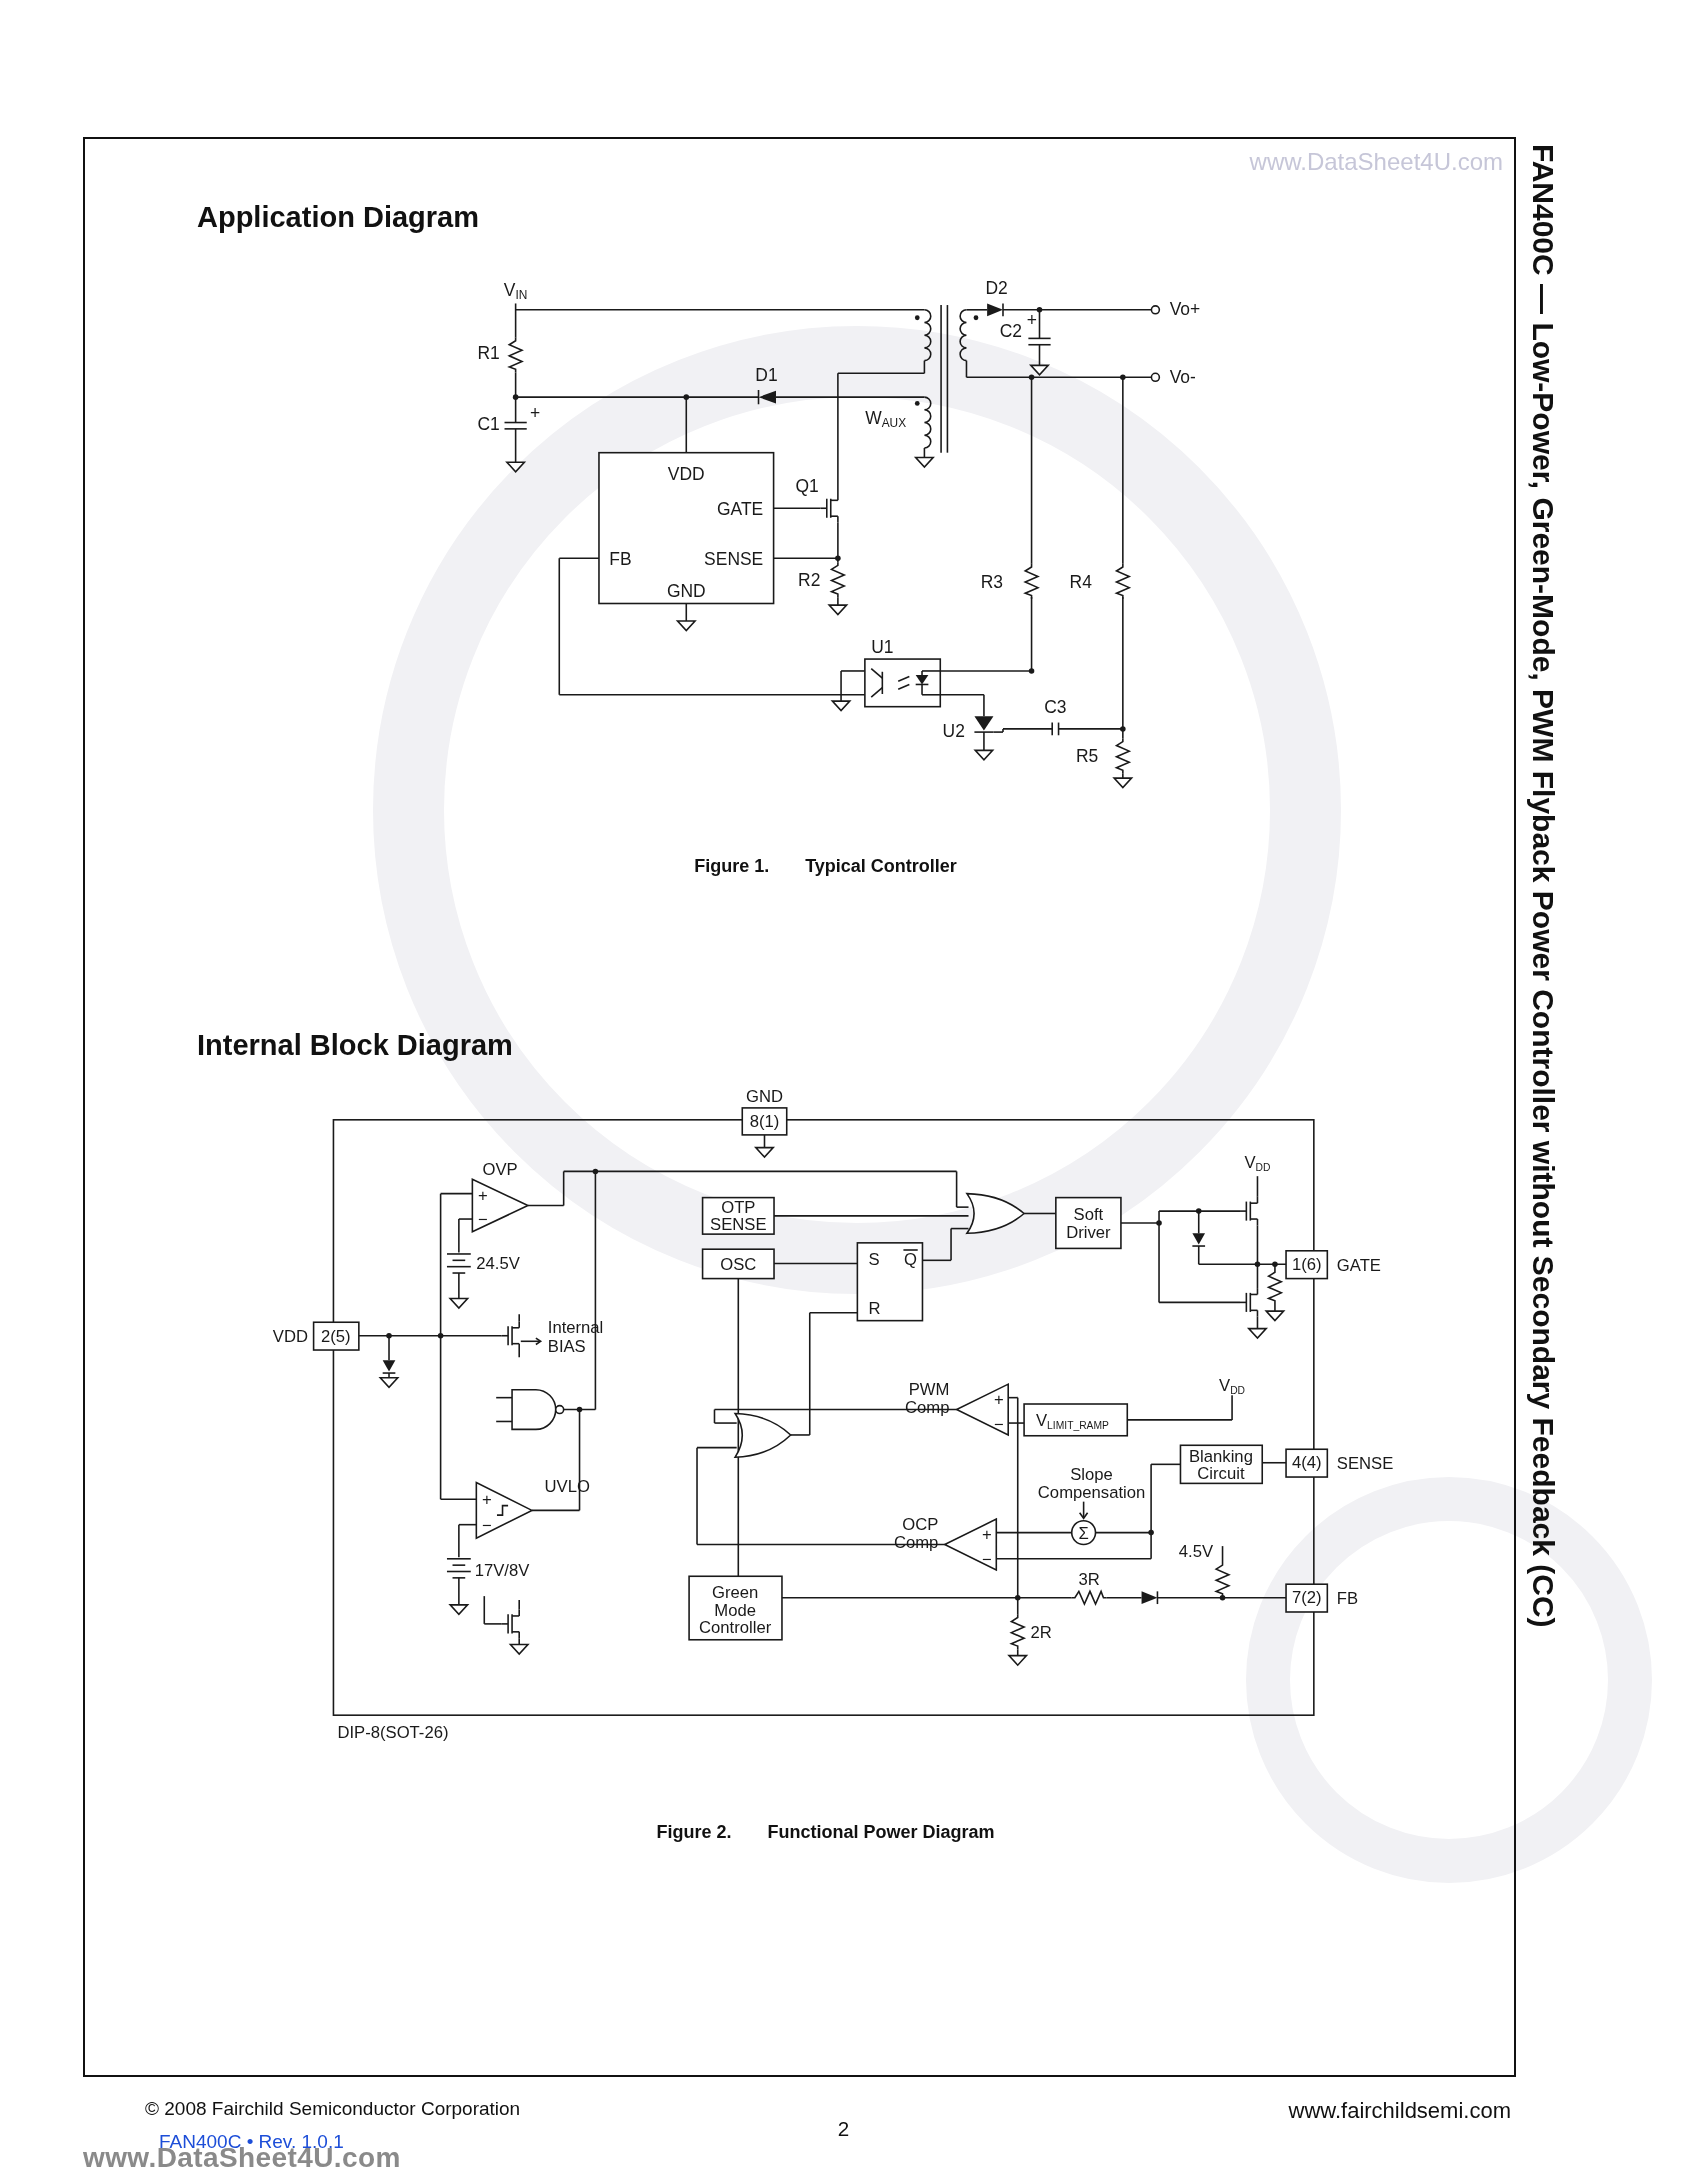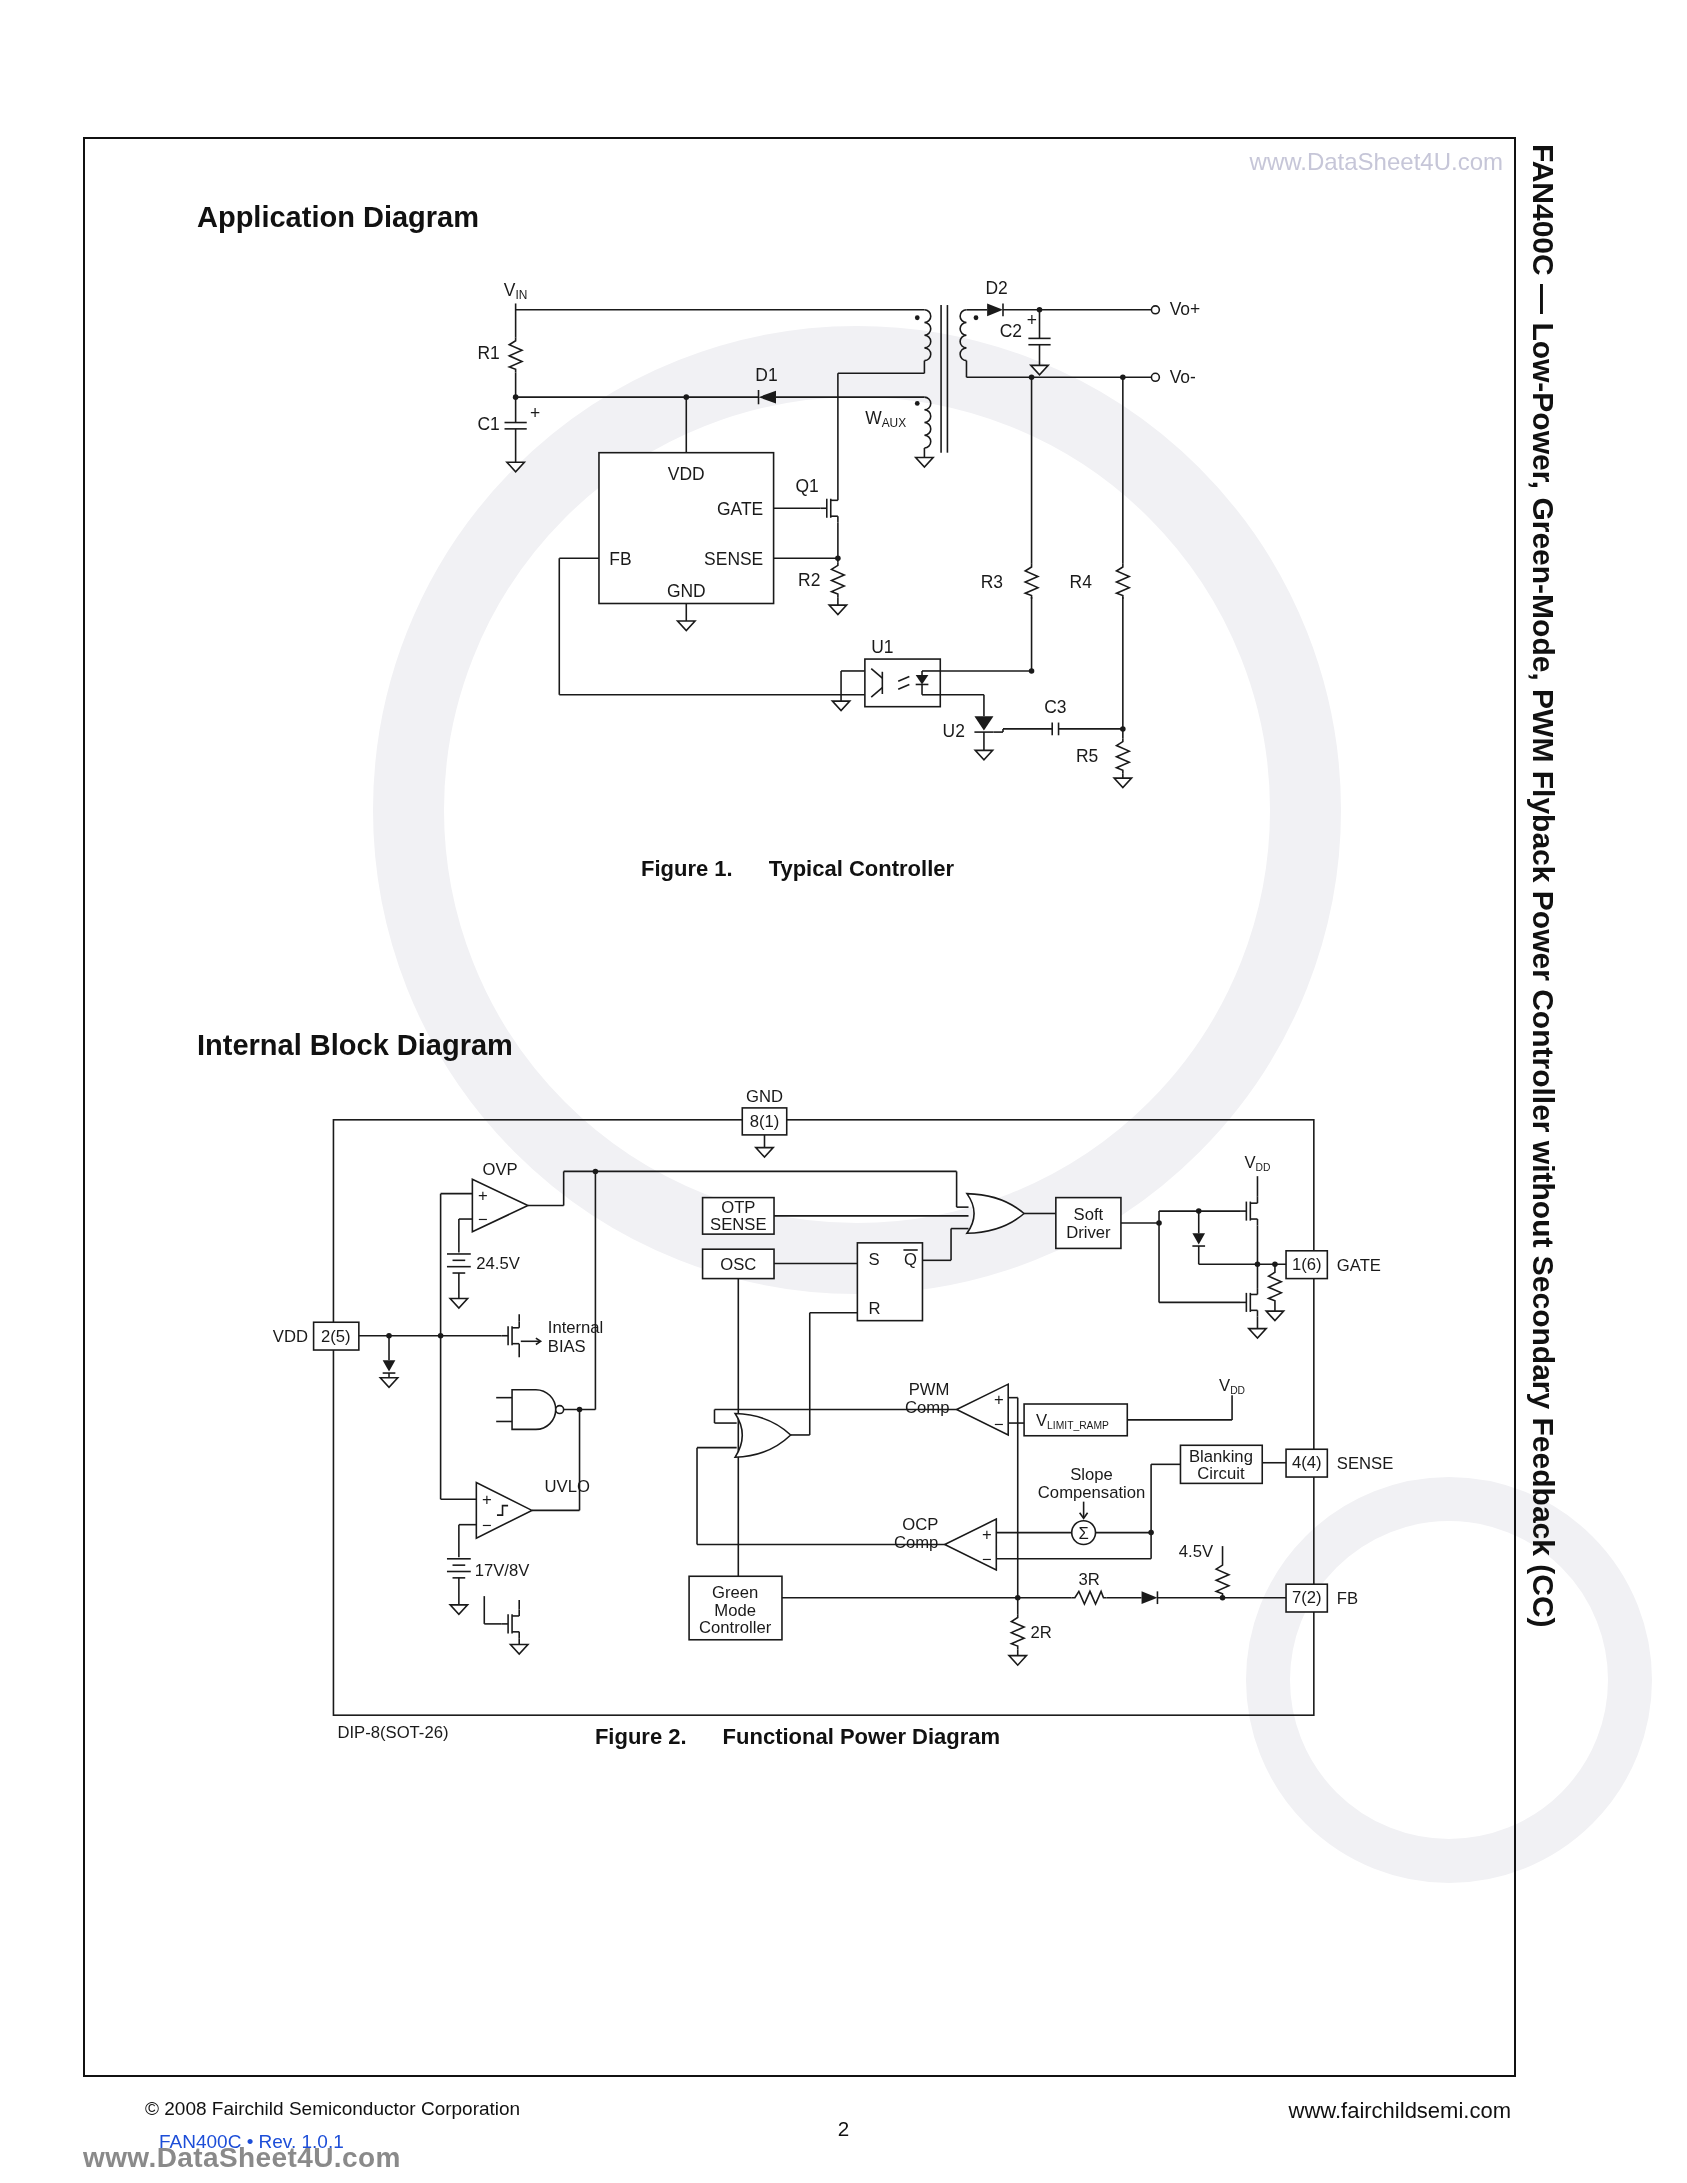--- a/index.html
+++ b/index.html
@@ -4,22 +4,22 @@
 <style>
   html,body{margin:0;padding:0;background:#fff;}
   body{width:1687px;height:2183px;position:relative;font-family:"Liberation Sans",sans-serif;color:#111;overflow:hidden;}
   .ghost{position:absolute;border-radius:50%;z-index:0;}
   .ghost1{left:373px;top:326px;width:826px;height:826px;border:71px solid #f1f1f4;}
   .ghost2{left:1246px;top:1477px;width:318px;height:318px;border:44px solid #f1f1f4;}
   .page-border{position:absolute;left:83px;top:137px;width:1429px;height:1936px;border:2.4px solid #111;z-index:1;}
   .wm-top{position:absolute;right:184px;top:148px;font-size:24px;color:#c6c6d8;z-index:2;}
   .heading{position:absolute;left:197px;font-size:29px;font-weight:bold;z-index:2;}
   .h1{top:181px;margin-top:20px;} .h2{top:1029px;text-align:right;}
-  .caption{position:absolute;left:83px;width:1429px;display:flex;justify-content:center;gap:36px;font-size:22px;font-weight:bold;z-index:2;}
-  .cap1{top:856px;} .cap2{top:1724px;}
+  .caption{position:absolute;left:83px;width:1429px;display:flex;justify-content:center;gap:36px;font-size:18px;font-weight:bold;z-index:2;padding-left:28px;}
+  .cap1{top:856px;} .cap2{top:1822px;}
   .fig{position:absolute;z-index:2;}
   .figsvg1{left:468px;top:262px;}
   .figsvg2{left:262px;top:1076px;}
   svg text{font-family:"Liberation Sans",sans-serif;fill:#1a1a1a;}
   .fig1 text{font-size:22px;} .fig2 text{font-size:21px;}
   .w{stroke:#1a1a1a;stroke-width:2;fill:none;}
   .box{fill:#fff;stroke:#1a1a1a;stroke-width:2;}
   .fillb{fill:#1a1a1a;stroke:none;}
   .dot{fill:#1a1a1a;stroke:none;}
   .sidebar-title{position:absolute;left:1526px;top:144px;height:1937px;writing-mode:vertical-rl;text-orientation:mixed;font-size:30px;font-weight:bold;white-space:nowrap;z-index:2;}

